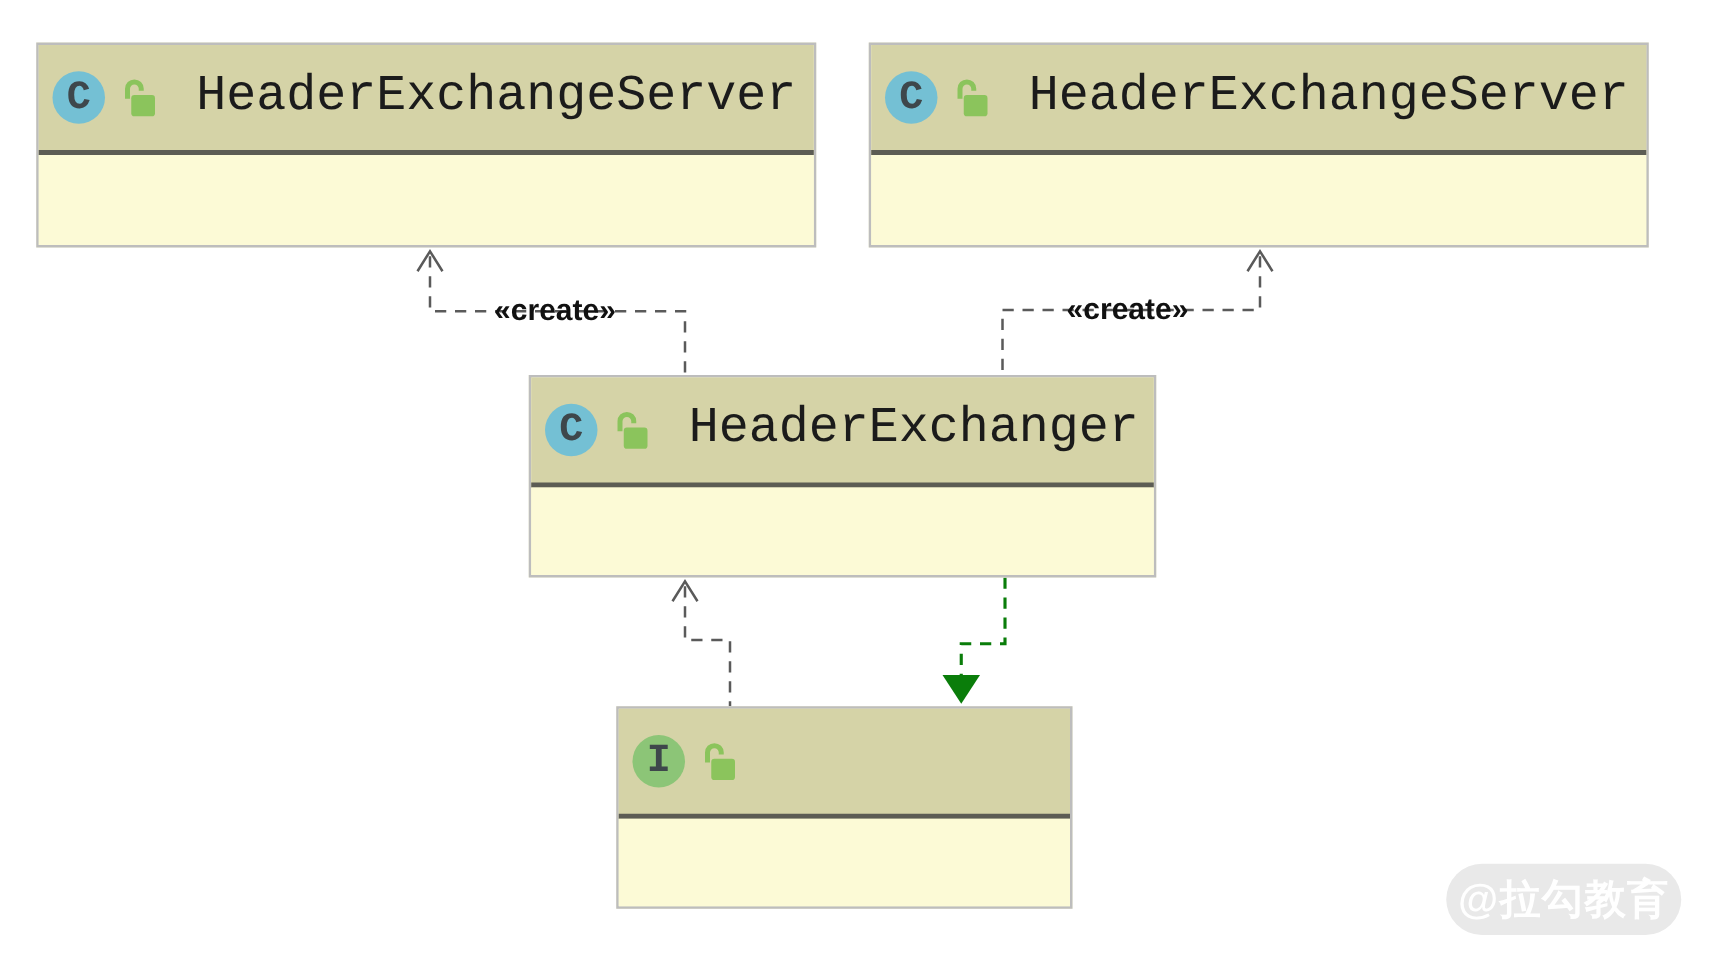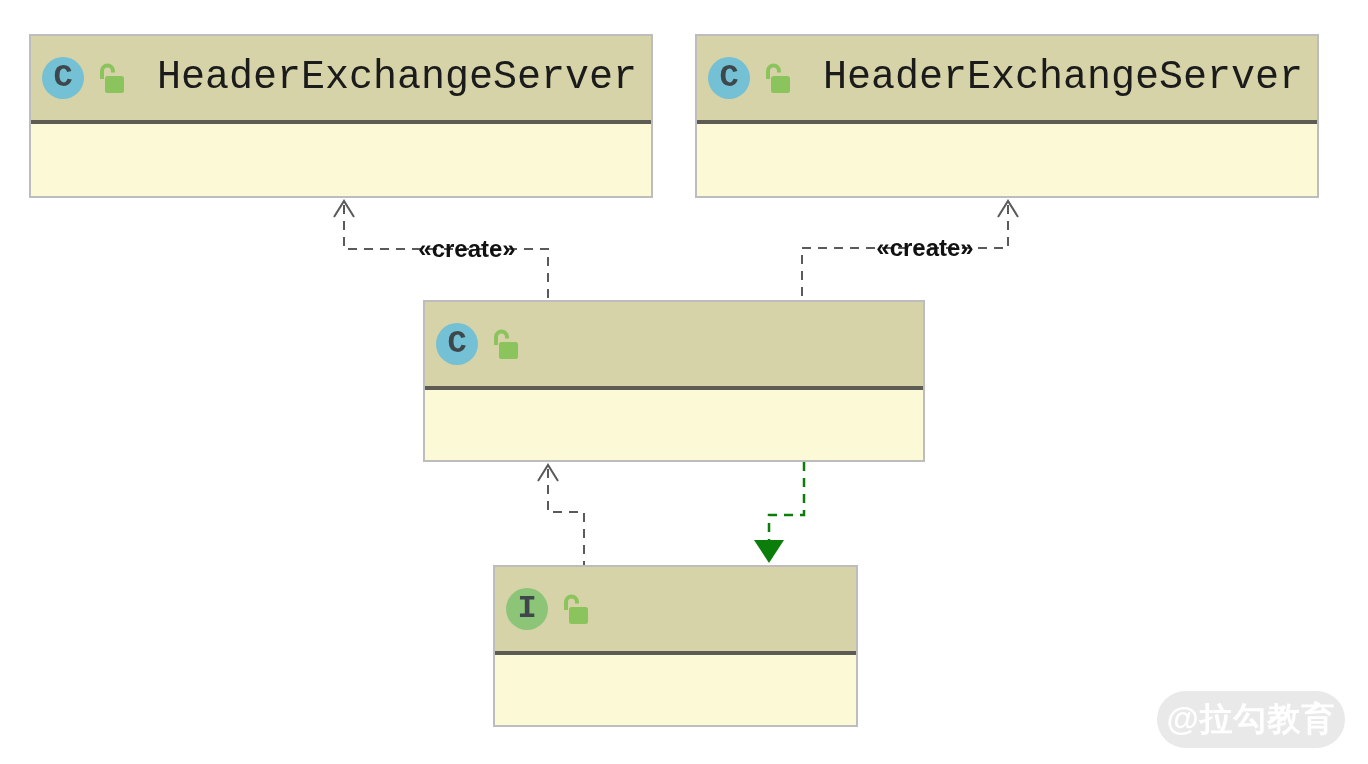--- a/index.html
+++ b/index.html
@@ -29,21 +29,21 @@
   .badge-interface{background:#8cc577;}
   .lock-icon{margin-left:13px;flex:0 0 auto;}
   .node-title{
     margin-left:32px;
     font-family:"Liberation Mono","DejaVu Sans Mono",monospace;
     font-size:40px;color:#1b1b1b;white-space:nowrap;line-height:1;
   }
   .edge-label{
     position:absolute;transform:translate(-50%,-50%);
     font-family:"Liberation Sans","DejaVu Sans",sans-serif;
-    font-weight:bold;font-size:24px;color:#111111;white-space:nowrap;margin-left:23px;
+    font-weight:bold;font-size:24px;color:#111111;white-space:nowrap;
   }
   .watermark{
     position:absolute;left:1157px;top:691px;width:188px;height:57px;
     background:#e9e9e9;border-radius:29px;
     display:flex;align-items:center;justify-content:center;
     color:#ffffff;font-size:33px;font-weight:bold;letter-spacing:1px;
   }
 </style>
 </head>
 <body>
@@ -103,20 +103,21 @@
 
   <div class="node" style="left:423px;top:300px;width:502px;height:162px">
     <div class="node-header">
       <span class="badge badge-class">
         <span>C</span>
       </span>
       <svg class="lock-icon" width="28" height="33" viewBox="0 0 28 33">
         <path d="M5 17 V9 a5.5 5.5 0 0 1 11 0 v1.5" fill="none" stroke="#8bc45c" stroke-width="4"></path>
         <rect x="8" y="14" width="19" height="17" rx="2.5" fill="#8bc45c"></rect>
       </svg>
+      <span class="node-title">HeaderExchanger</span>
     </div>
     <div class="node-body"></div>
   </div>
 
   <div class="node" style="left:493px;top:565px;width:365px;height:162px">
     <div class="node-header">
       <span class="badge badge-interface">
         <span>I</span>
       </span>
       <svg class="lock-icon" width="28" height="33" viewBox="0 0 28 33">

